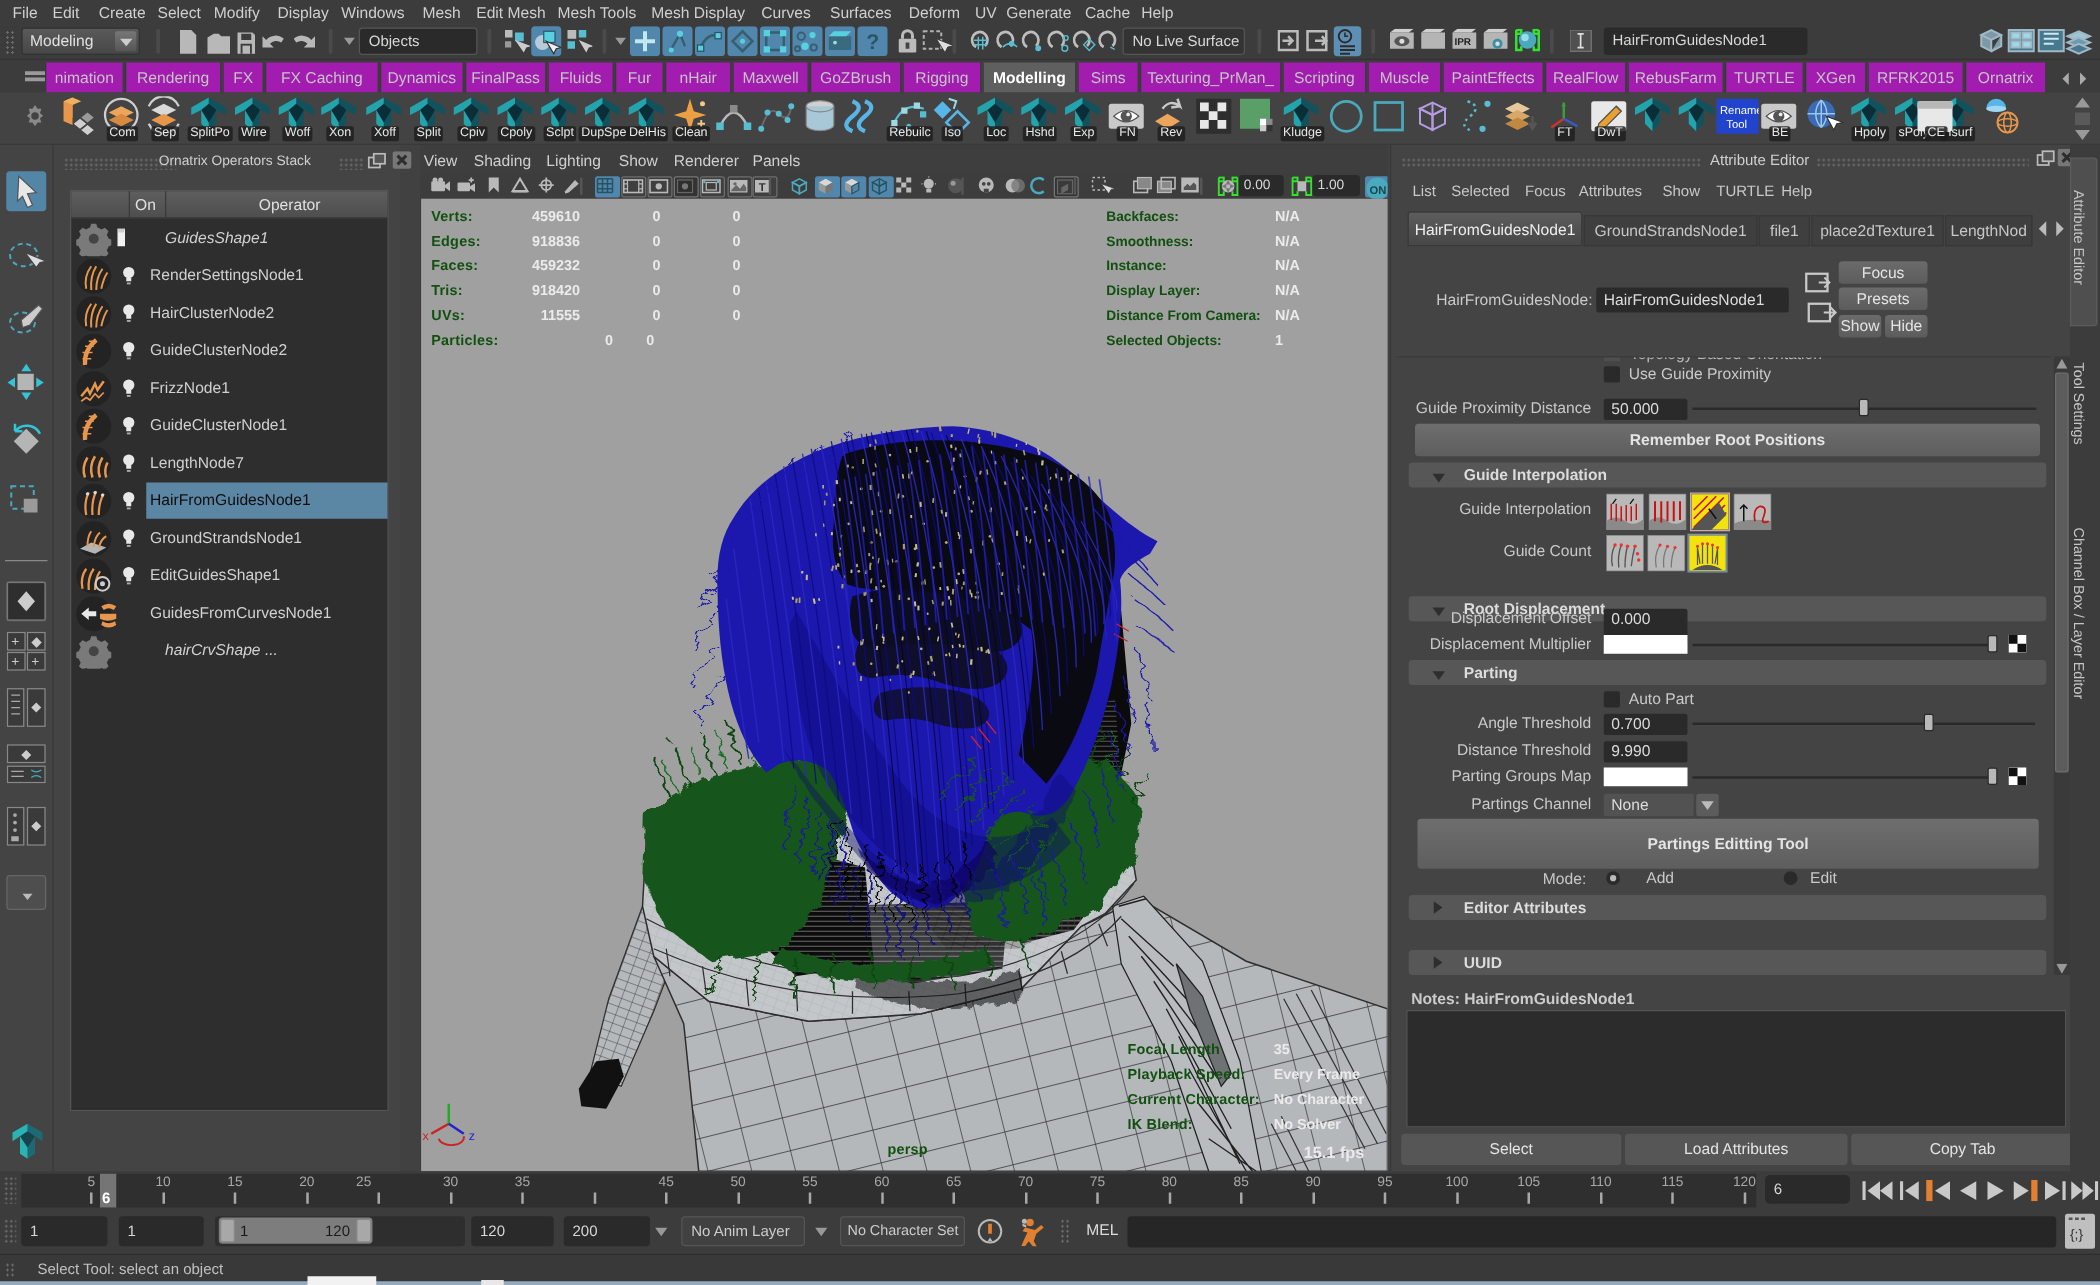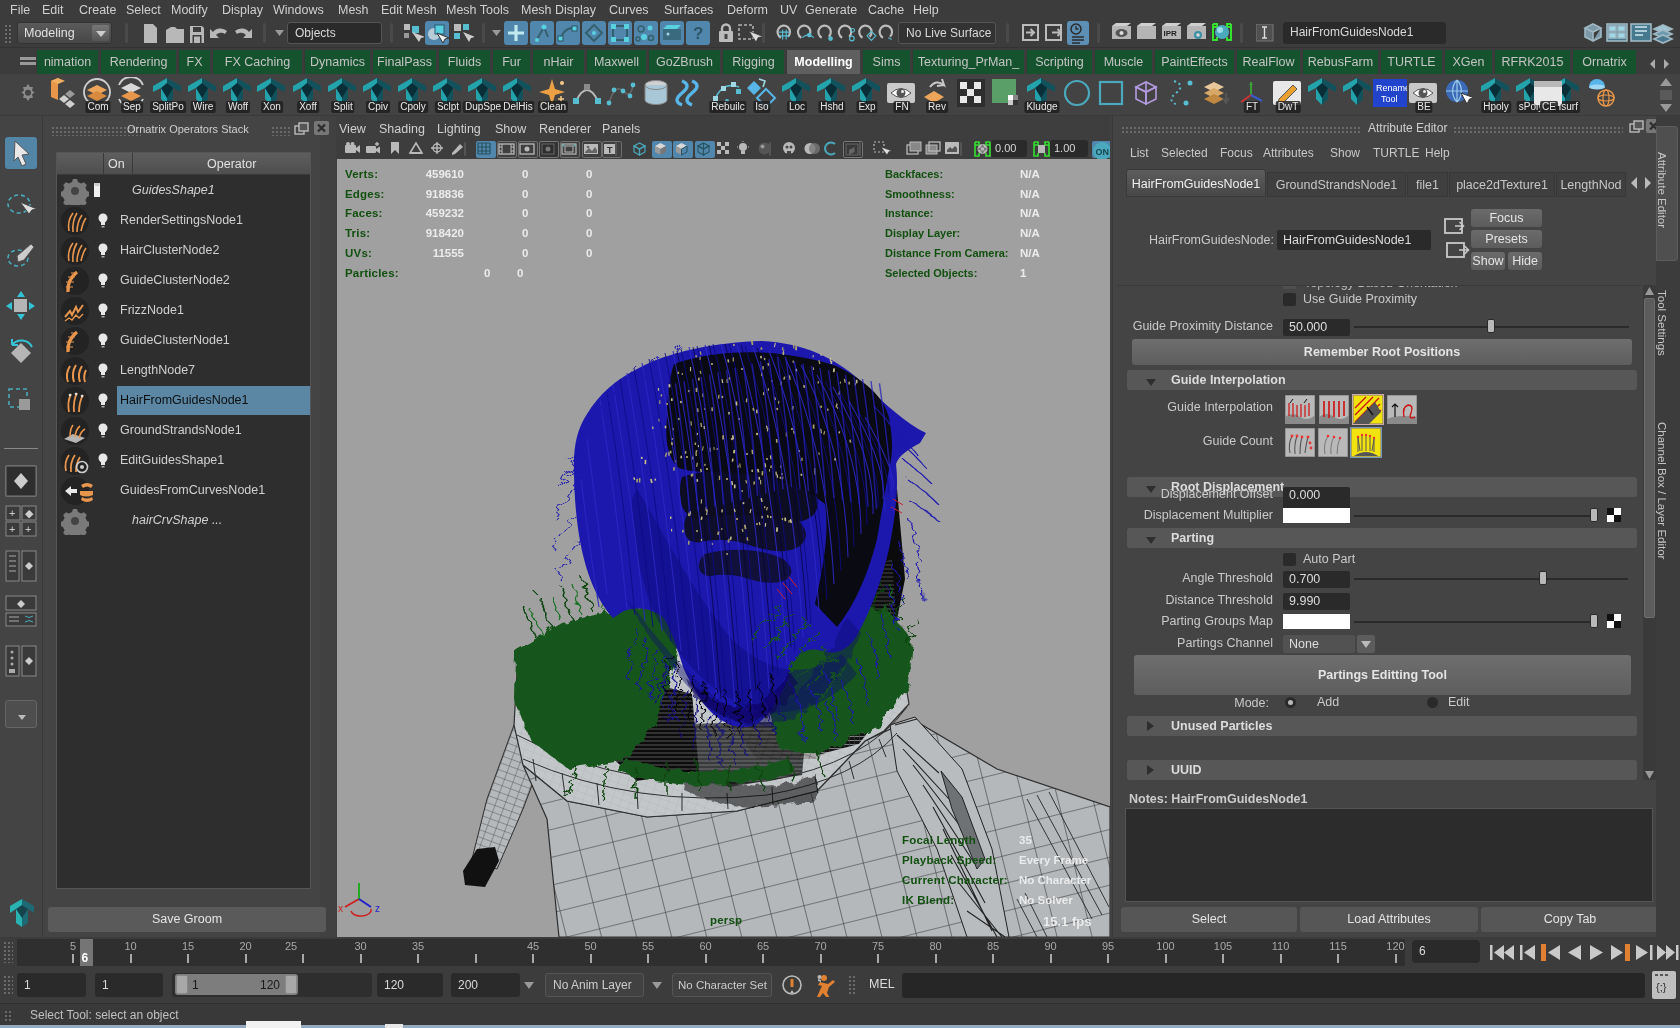--- a/index.html
+++ b/index.html
@@ -10,21 +10,21 @@
 
 #menubar{left:0;top:0;width:1680px;height:20px;background:#3c3c3c;}
 #menubar span{position:absolute;top:3px;color:#cfcfcf;font-size:12.5px;white-space:nowrap;}
 
 #row2{left:0;top:20px;width:1680px;height:28px;background:#3c3c3c;border-bottom:1px solid #333;}
 .fieldbox{position:absolute;background:#2a2a2a;border-radius:3px;color:#d8d8d8;font-size:12px;line-height:20px;padding-left:7px;}
 .sep2{position:absolute;top:3px;width:3px;height:20px;background:#4a4a4a;border-radius:2px;}
 .ddown{position:absolute;background:linear-gradient(#5a5a5a,#474747);border-radius:3px;}
 
 #shelftabs{left:0;top:48px;width:1680px;height:26px;background:#3c3c3c;}
-.stab{position:absolute;top:2px;height:24px;line-height:24px;background:#14532d;color:#c4c4c4;font-size:12.5px;text-align:center;border-left:1px solid #383838;}
+.stab{position:absolute;top:2px;height:24px;line-height:24px;background:#a21caf;color:#c4c4c4;font-size:12.5px;text-align:center;border-left:1px solid #383838;}
 
 #shelf{left:0;top:74px;width:1680px;height:42px;background:#434343;border-bottom:1px solid #393939;}
 .sicon{position:absolute;top:3px;width:34px;height:34px;}
 .slabel{position:absolute;bottom:-2px;left:50%;transform:translateX(-50%);background:rgba(30,30,30,.85);color:#e8e8e8;font-size:10px;line-height:12px;padding:0 2px;border-radius:2px;white-space:nowrap;}
 
 #toolcol{left:0;top:116px;width:42px;height:821px;background:#444444;}
 .tool{position:absolute;left:5px;width:32px;height:32px;border-radius:3px;}
 
 #ornx{left:42px;top:116px;width:278px;height:821px;background:#444444;border-left:1px solid #393939;}
 #ornxlist{position:absolute;left:13px;top:36px;width:255px;height:737px;background:#2e2e2e;border:1px solid #555;}
@@ -811,21 +811,20 @@
             <div class="opicon" style="background: none;"><svg width="28" height="28">
                 <g transform="translate(14,14)">
                   <path d="M-2 -12 h4 l1 3 a9 9 0 0 1 3 1.6 l3 -1.4 2.8 2.8 -1.4 3 a9 9 0 0 1 1.6 3 l3 1 v4 l-3 1 a9 9 0 0 1 -1.6 3 l1.4 3 -2.8 2.8 -3 -1.4 a9 9 0 0 1 -3 1.6 l-1 3 h-4 l-1 -3 a9 9 0 0 1 -3 -1.6 l-3 1.4 -2.8 -2.8 1.4 -3 a9 9 0 0 1 -1.6 -3 l-3 -1 v-4 l3 -1 a9 9 0 0 1 1.6 -3 l-1.4 -3 2.8 -2.8 3 1.4 a9 9 0 0 1 3 -1.6 z" fill="#7a7a7a"></path>
                   <circle r="4" fill="#444"></circle>
                 </g>
               </svg></div>
             <div class="opname" style="font-style: italic; left: 75px;">hairCrvShape ...</div>
           </div>
         </div>
     </div>
-    <div class="aebtn" style="left:5px;top:791px;width:278px;height:25px;line-height:25px;background:#5a5a5a;">Save Groom</div>
   </div>
   <div id="vp" class="abs">
     <div id="vpmenu">
       <span style="left:3px;top:2px;">View</span>
         <span style="left:43px;top:2px;">Shading</span>
         <span style="left:101px;top:2px;">Lighting</span>
         <span style="left:159px;top:2px;">Show</span>
         <span style="left:203px;top:2px;">Renderer</span>
         <span style="left:266px;top:2px;">Panels</span>
     </div>
@@ -1576,21 +1575,21 @@
         <div class="abs" style="left: 168px; top: 411px; width: 11px; height: 11px; border-radius: 50%; background: rgb(42, 42, 42);">
           <div style="position:absolute;left:3px;top:3px;width:5px;height:5px;border-radius:50%;background:#b9b9b9;"></div>
         </div>
         <div class="abs" style="left: 188px; top: 409px; font-size: 12.5px; color: rgb(201, 201, 201); margin-left: 12px;">Add</div>
         <div class="abs" style="left: 310px; top: 411px; width: 11px; height: 11px; border-radius: 50%; background: rgb(42, 42, 42);"></div>
         <div class="abs" style="left: 331px; top: 409px; font-size: 12.5px; color: rgb(201, 201, 201);">Edit</div>
         <div class="aehdr" style="left: 10px; top: 430px; width: 510px;">
           <svg style="position:absolute;left:18px;top:4px;" width="12" height="12">
             <path d="M2 1 L9 6 L2 11 Z" fill="#2e2e2e"></path>
           </svg>
-          <span style="position:absolute;left:44px;">Unused Particles</span>
+          <span style="position:absolute;left:44px;">Editor Attributes</span>
         </div>
         <div class="aehdr" style="left: 10px; top: 474px; width: 510px;">
           <svg style="position:absolute;left:18px;top:4px;" width="12" height="12">
             <path d="M2 1 L9 6 L2 11 Z" fill="#2e2e2e"></path>
           </svg>
           <span style="position:absolute;left:44px;">UUID</span>
         </div>
       </div>
 
     <div class="abs" style="left:530px;top:169px;width:13px;height:495px;background:#3a3a3a;border-radius:2px;">

